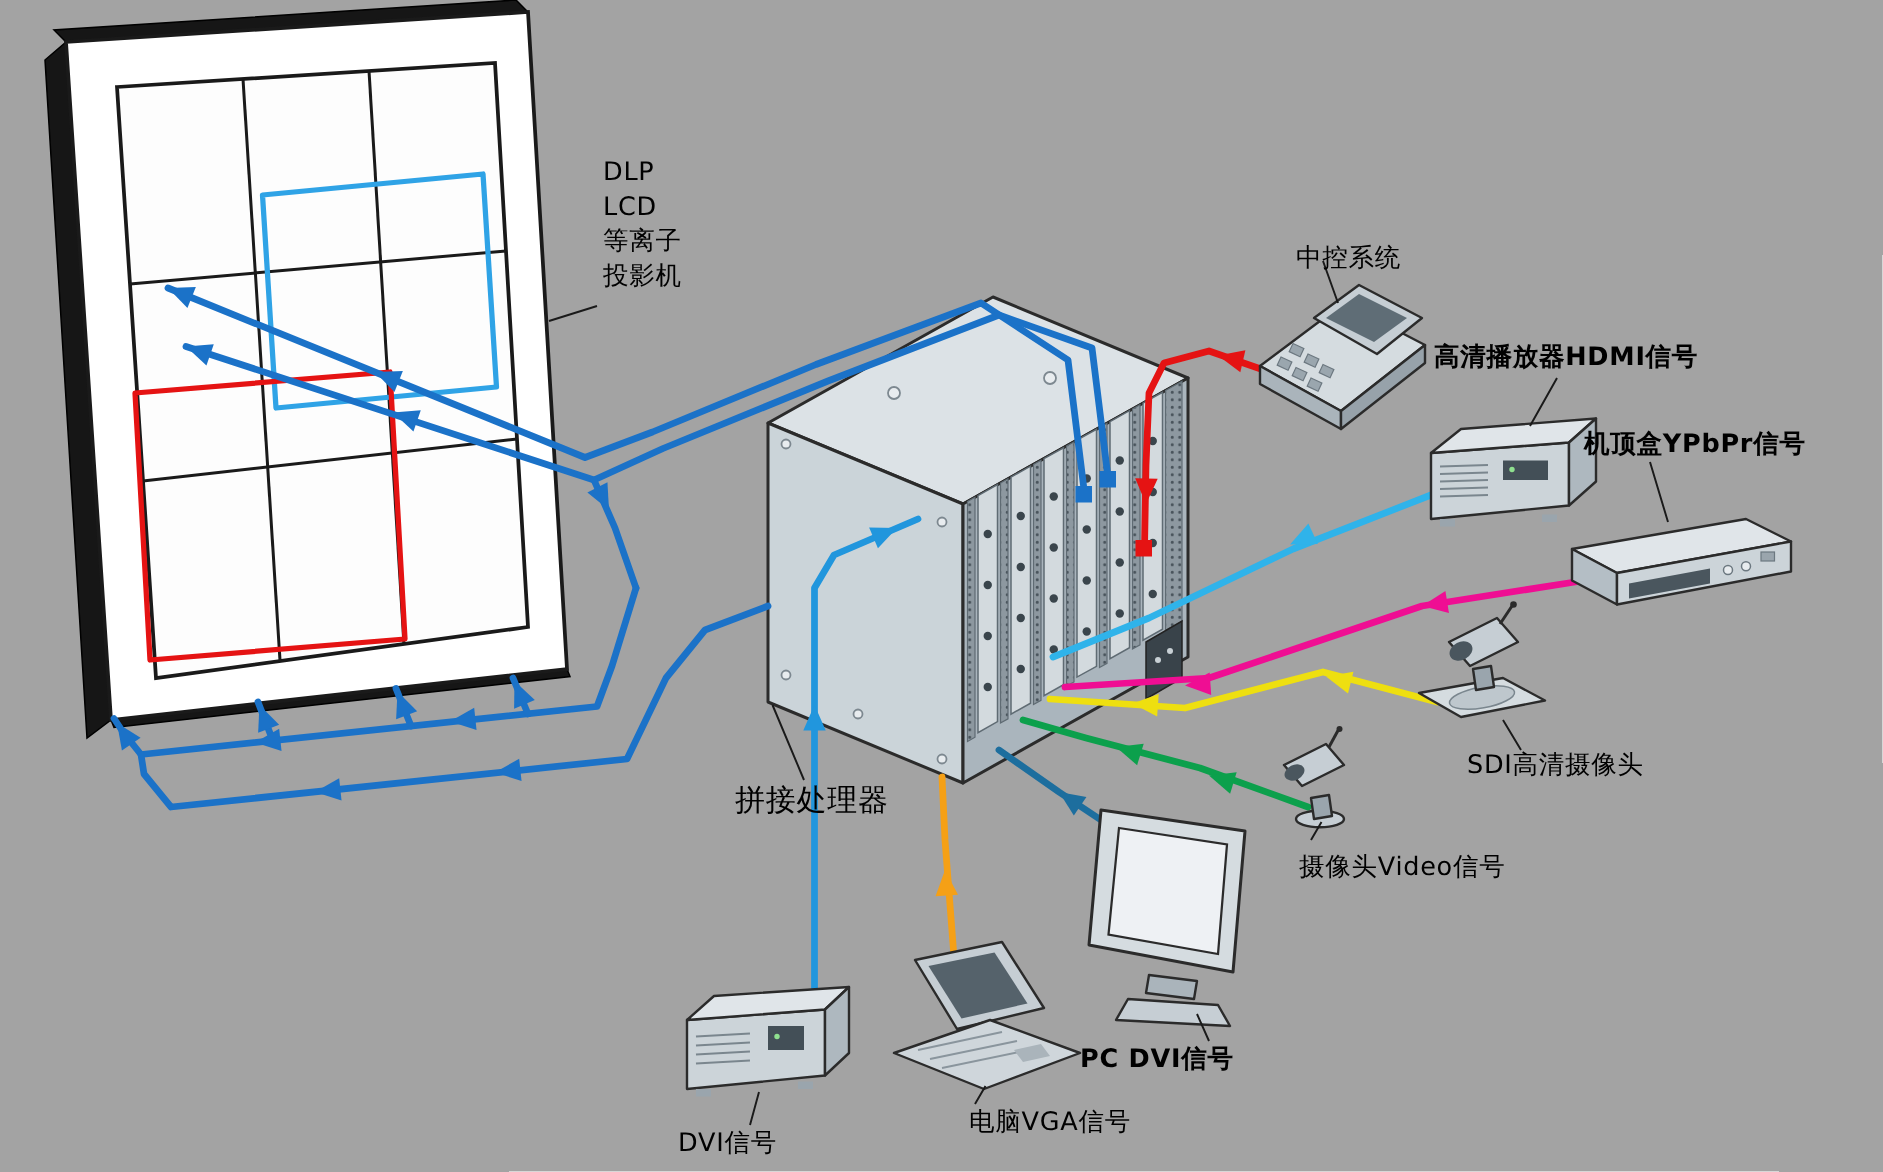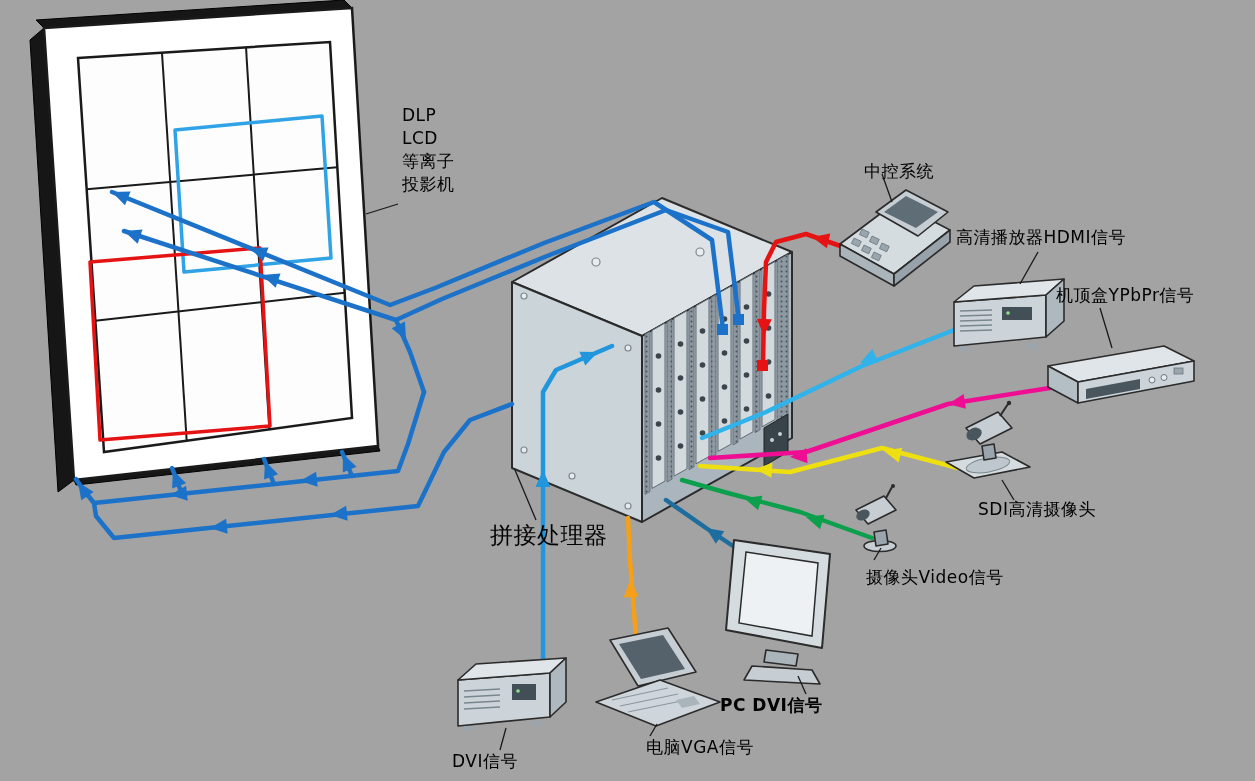--- a/index.html
+++ b/index.html
@@ -1,20 +1,20 @@
 <!DOCTYPE html>
 <html style="--c-wall_cable: #1b72c8; --c-overlay_blue: #2fa3e6; --c-overlay_red: #e51313; --c-control: #e51313; --c-hdmi: #2fb3ea; --c-ypbpr: #ef0e93; --c-sdi: #eedf10; --c-video: #0ca04c; --c-dvi: #1d6e9e; --c-vga: #f5a016; --c-ip: #2196dd;"><head>
 <meta charset="utf-8">
 <style>
   html,body{margin:0;padding:0;background:#fff;}
   #stage{position:relative;width:1255px;height:781px;background:#a3a3a3;
          font-family:"DejaVu Sans","Liberation Sans",sans-serif;overflow:hidden;}
   #scene{position:absolute;left:0;top:0;}
   .lbl{position:absolute;color:#000;font-size:17px;white-space:nowrap;letter-spacing:.5px;}
-  .lbl.big{font-size:23px;}
+  .lbl.big{font-size:20px;}
   .lbl-lines div{line-height:23px;}
 
   
   .dev{stroke:#2b2b2b;stroke-width:1.6;stroke-linejoin:round;}
   .dev2{stroke:#2b2b2b;stroke-width:2;stroke-linejoin:round;}
   .cable{fill:none;stroke-width:4.5;stroke-linejoin:round;stroke-linecap:round;}
   .ovl{fill:none;stroke-width:3.5;stroke-linejoin:round;}
   .grid{fill:none;stroke:#1a1a1a;stroke-width:2;}
   .thin{fill:none;stroke:#1a1a1a;stroke-width:1.3;}
   .vent{stroke:#7a868e;stroke-width:1.5;}
@@ -283,20 +283,20 @@
 </svg>
 
   <div class="lbl lbl-lines" style="left:402px;top:104px;">
     <div>DLP</div>
     <div>LCD</div>
     <div>等离子</div>
     <div>投影机</div>
   </div>
   <div class="lbl big" style="left:490px;top:520px;">拼接处理器</div>
   <div class="lbl" style="left:850px;top:160px;margin-left:14px;">中控系统</div>
-  <div class="lbl" style="left:956px;top:226px;">高清播放器HDMI信号</div>
-  <div class="lbl" style="left:1056px;top:284px;">机顶盒YPbPr信号</div>
+  <div class="lbl" style="left:956px;top:226px;font-weight:bold;">高清播放器HDMI信号</div>
+  <div class="lbl" style="left:1056px;top:284px;font-weight:bold;">机顶盒YPbPr信号</div>
   <div class="lbl" style="left:978px;top:498px;">SDI高清摄像头</div>
   <div class="lbl" style="left:866px;top:566px;">摄像头Video信号</div>
   <div class="lbl" style="left:720px;top:694px;font-weight:bold;">PC DVI信号</div>
   <div class="lbl" style="left:612px;top:736px;margin-left:34px;">电脑VGA信号</div>
   <div class="lbl" style="left:452px;top:750px;">DVI信号</div>
 </div>
 
 </body></html>

